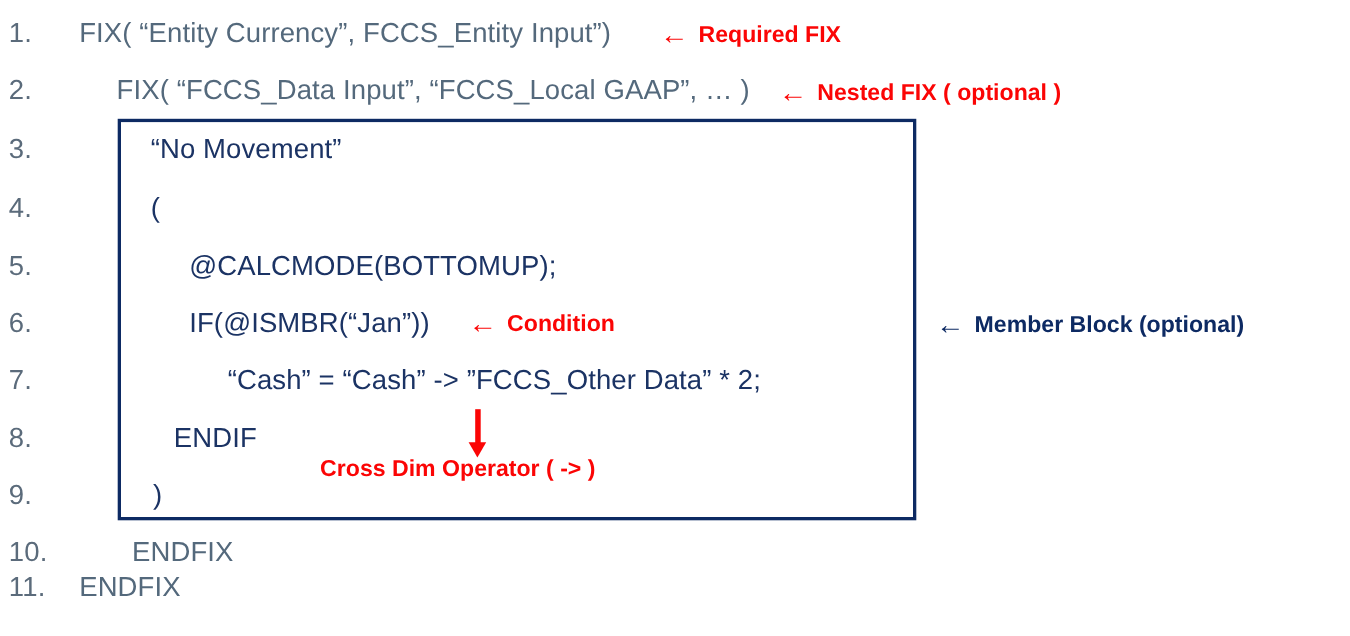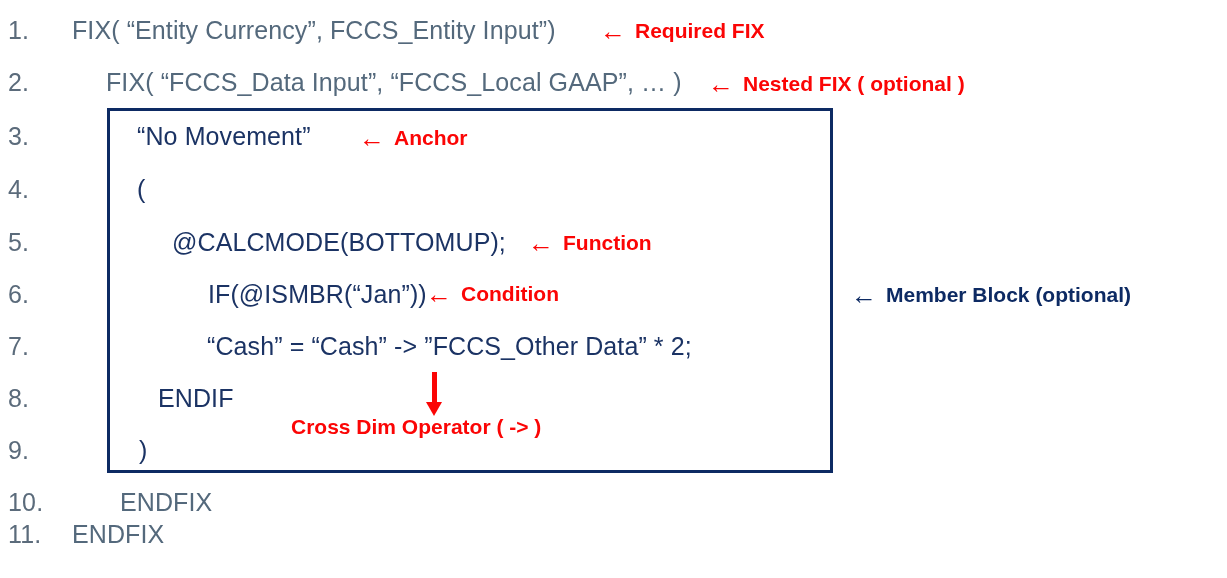--- a/index.html
+++ b/index.html
@@ -138,21 +138,21 @@
     <span class="code inner" style="left:137px;">(</span>
   </div>
 
   <div class="line" style="top:216px;">
     <span class="lineno">5.</span>
     <span class="code inner" style="left:172px;">@CALCMODE(BOTTOMUP);</span>
   </div>
 
   <div class="line" style="top:268px;">
     <span class="lineno">6.</span>
-    <span class="code inner" style="left:172px;margin-left:36px;">IF(@ISMBR(“Jan”))</span>
+    <span class="code inner" style="left:172px;">IF(@ISMBR(“Jan”))</span>
   </div>
 
   <div class="line" style="top:320px;">
     <span class="lineno">7.</span>
     <span class="code inner" style="left:207px;">“Cash” = “Cash” -&gt; ”FCCS_Other Data” * 2;</span>
   </div>
 
   <div class="line" style="top:372px;">
     <span class="lineno">8.</span>
     <span class="code inner" style="left:158px;">ENDIF</span>
@@ -174,27 +174,21 @@
   </div>
 
   <div class="annot red" style="left:600px; top:16px;">
     <span class="arrow">←</span><span>Required FIX</span>
   </div>
 
   <div class="annot red" style="left:708px; top:69px;">
     <span class="arrow">←</span><span>Nested FIX ( optional )</span>
   </div>
 
-  <div class="annot red" style="left:359px; top:123px;">
-    <span class="arrow">←</span><span>Anchor</span>
-  </div>
-
-  <div class="annot red" style="left:528px; top:228px;">
-    <span class="arrow">←</span><span>Function</span>
-  </div>
+
 
   <div class="annot navy" style="left:851px; top:280px;">
     <span class="arrow">←</span><span>Member Block (optional)</span>
   </div>
 
   <div class="annot red" style="left:426px; top:279px;">
     <span class="arrow">←</span><span>Condition</span>
   </div>
 
   <div class="downarrow">

